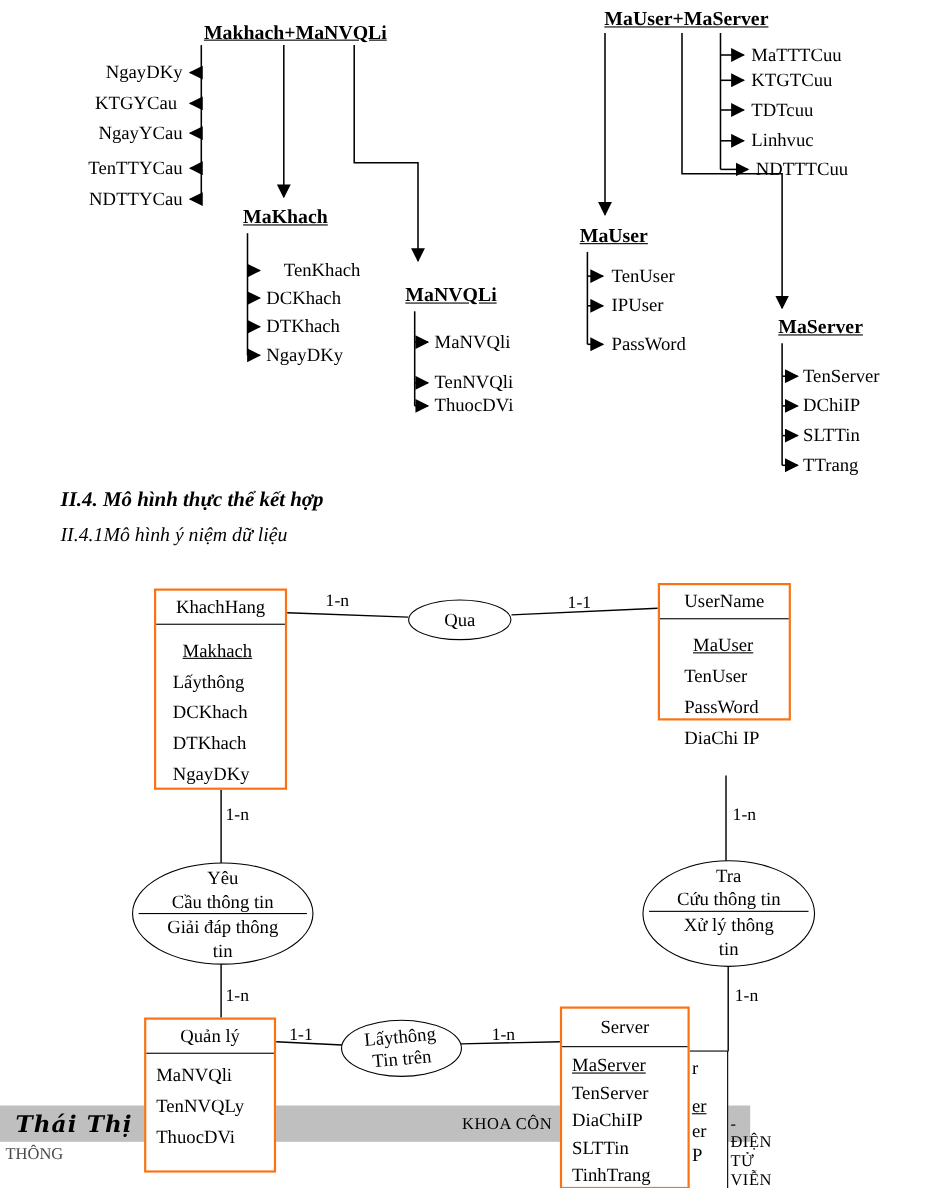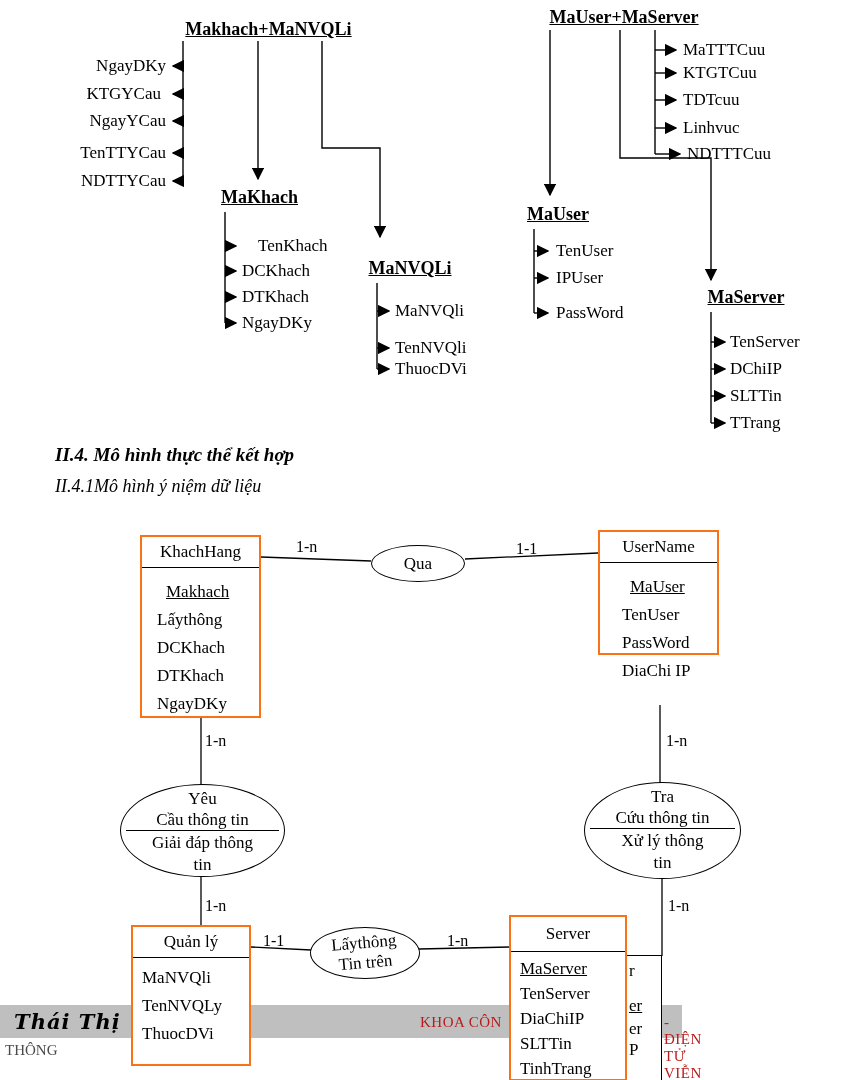--- a/index.html
+++ b/index.html
@@ -26,21 +26,21 @@
   .eline { position:absolute; left:0; width:100%; text-align:center; font-size:17px; line-height:20px; white-space:nowrap; }
   .chord { position:absolute; left:3%; width:94%; border-top:1px solid #000; }
   .ellipse-flex { display:flex; flex-direction:column; align-items:center; justify-content:center; }
   .tilt { transform:rotate(-5deg); text-align:center; font-size:17px; line-height:20px; }
 
   .hidden-box { position:absolute; border:1px solid #000; background:#fff; z-index:4; }
   .frag { position:absolute; font-size:17px; white-space:nowrap; }
 
   .footer-bar { position:absolute; left:0; top:1005px; width:682px; height:33px; background:#bfbfbf; z-index:2; }
   .author { position:absolute; left:14px; top:4px; font-size:21px; font-weight:bold; font-style:italic; font-family:"DejaVu Serif", serif; letter-spacing:1px; }
-  .dept { position:absolute; top:9px; font-size:15px; color:#b91c1c; letter-spacing:0.5px; font-family:"Liberation Serif", serif; }
+  .dept { position:absolute; top:9px; font-size:15px; color:#000000; letter-spacing:0.5px; font-family:"Liberation Serif", serif; }
   .dept-wrap { position:absolute; left:5px; top:1042px; font-size:15px; color:#4a4a4a; z-index:2; }
 
   .server-box { z-index:5; }
   .quanly-box { z-index:5; }
 </style>
 </head>
 <body>
 
 <div class="page">
 

